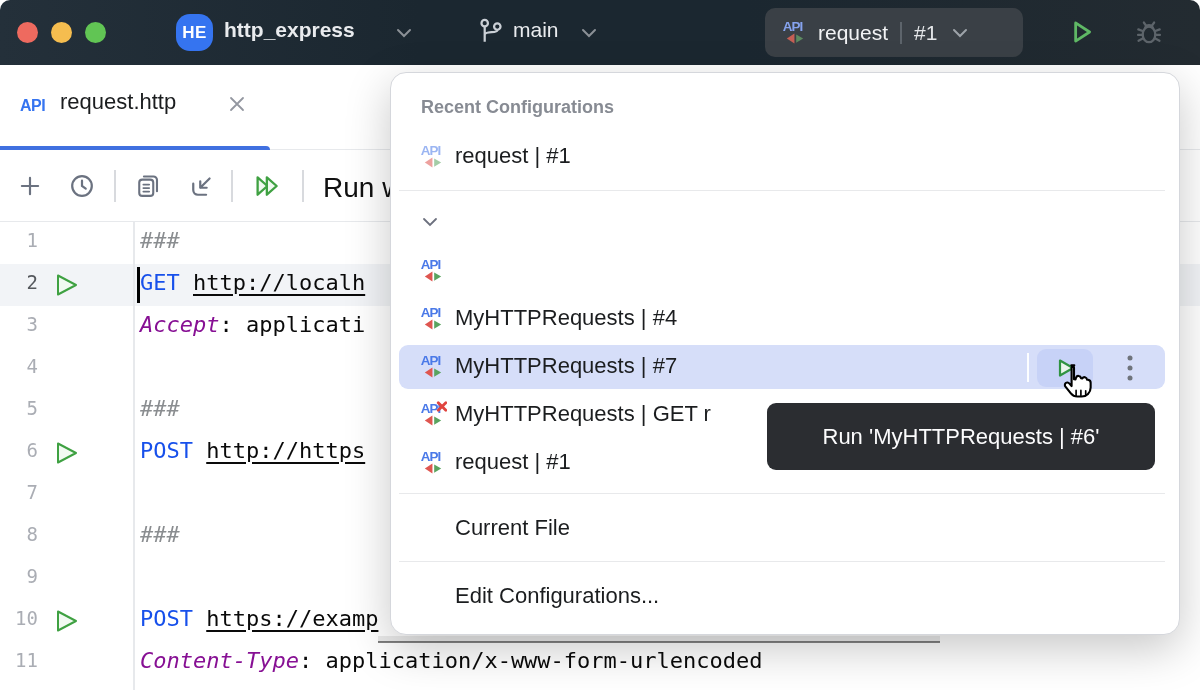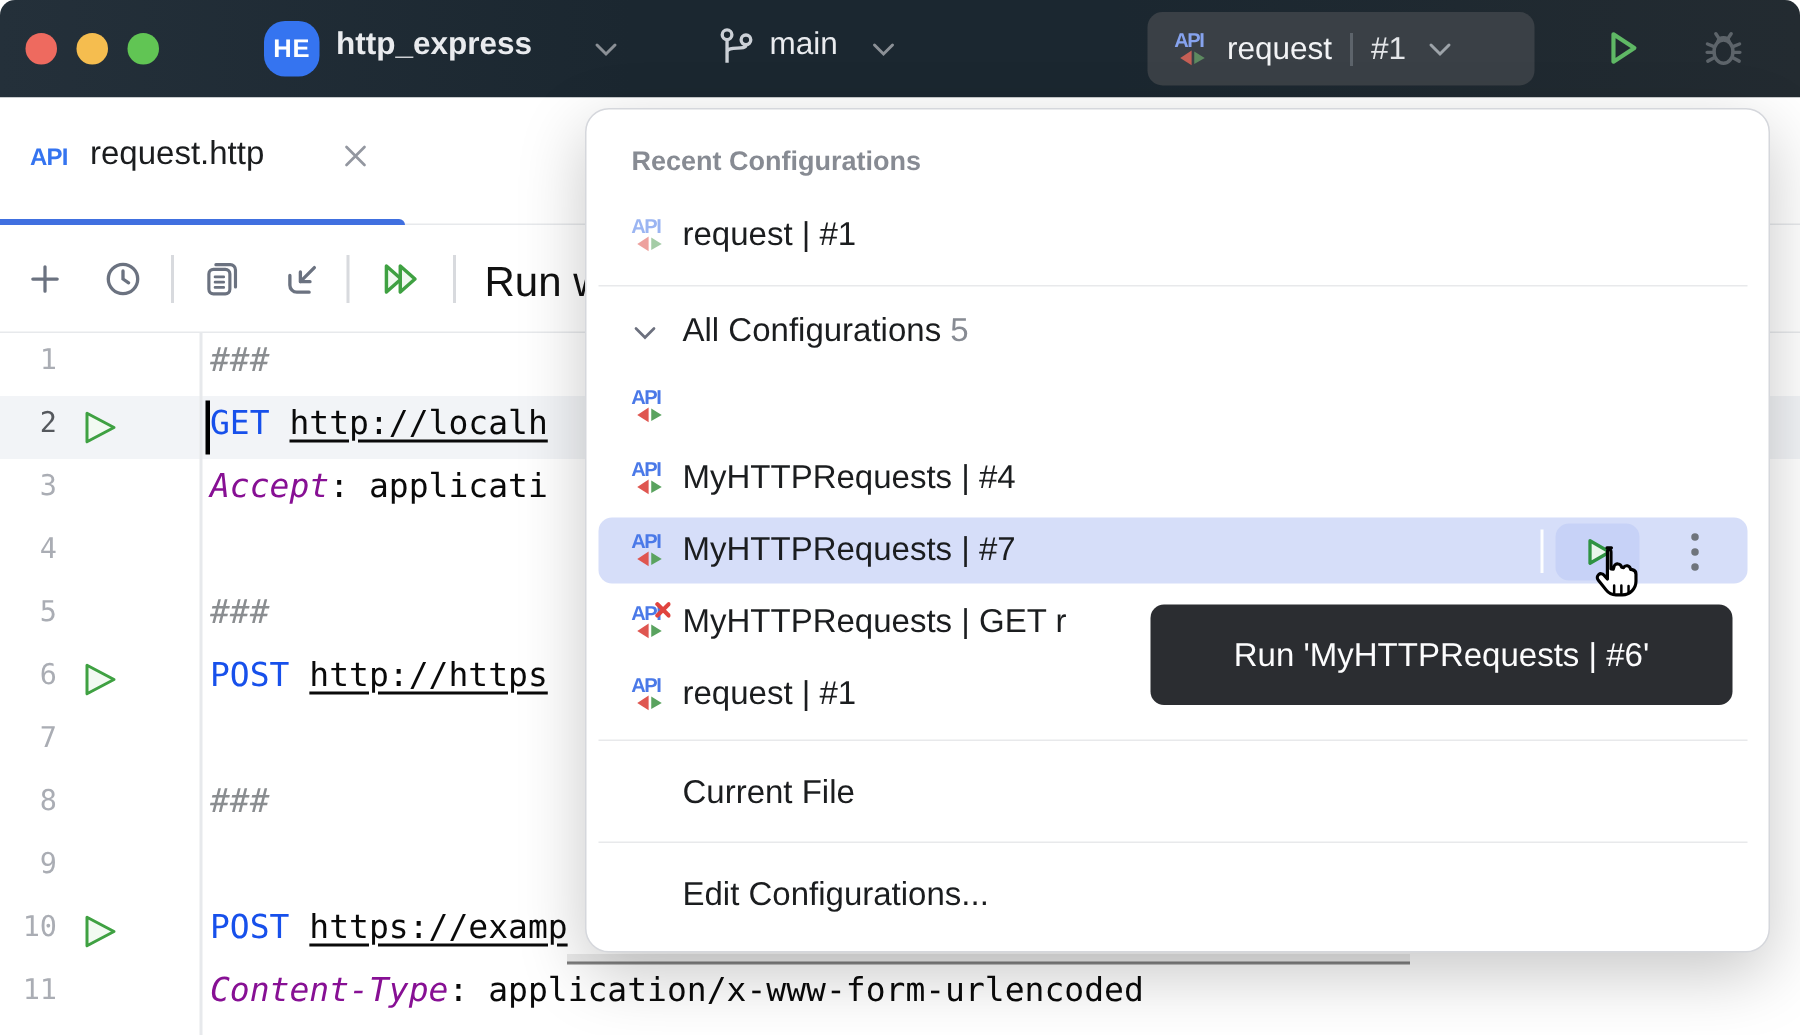--- a/index.html
+++ b/index.html
@@ -280,23 +280,20 @@
   </svg></span>
     <span class="popup-label">request | #1</span>
   </div>
 
   <div class="popup-divider" style="top:117px;"></div>
 
   <div class="popup-row" style="top:128px;">
     <svg id="allconf-chevron" viewBox="0 0 18 14">
       <polyline points="3,4 9,10 15,4" fill="none" stroke="#6c707e" stroke-width="1.8" stroke-linecap="round"></polyline>
     </svg>
-    <span id="allconf-label">
-      <span>All Configurations</span> <span id="allconf-count">5</span>
-    </span>
   </div>
 
   <div id="popup-items">
       <div class="popup-item">
         <span class="popup-icon"><svg width="100%" height="100%" viewBox="0 0 24 24">
     <text x="1.5" y="10.5" font-size="11.5" font-weight="bold" fill="#4a79e8" font-family="Liberation Sans, sans-serif" letter-spacing="-0.8">API</text>
     <polygon points="11.5,12.5 5,16.8 11.5,21" fill="#df5650"></polygon>
     <polygon points="13,13.2 19,16.8 13,20.3" fill="#5aa35f"></polygon>
 
   </svg></span>

